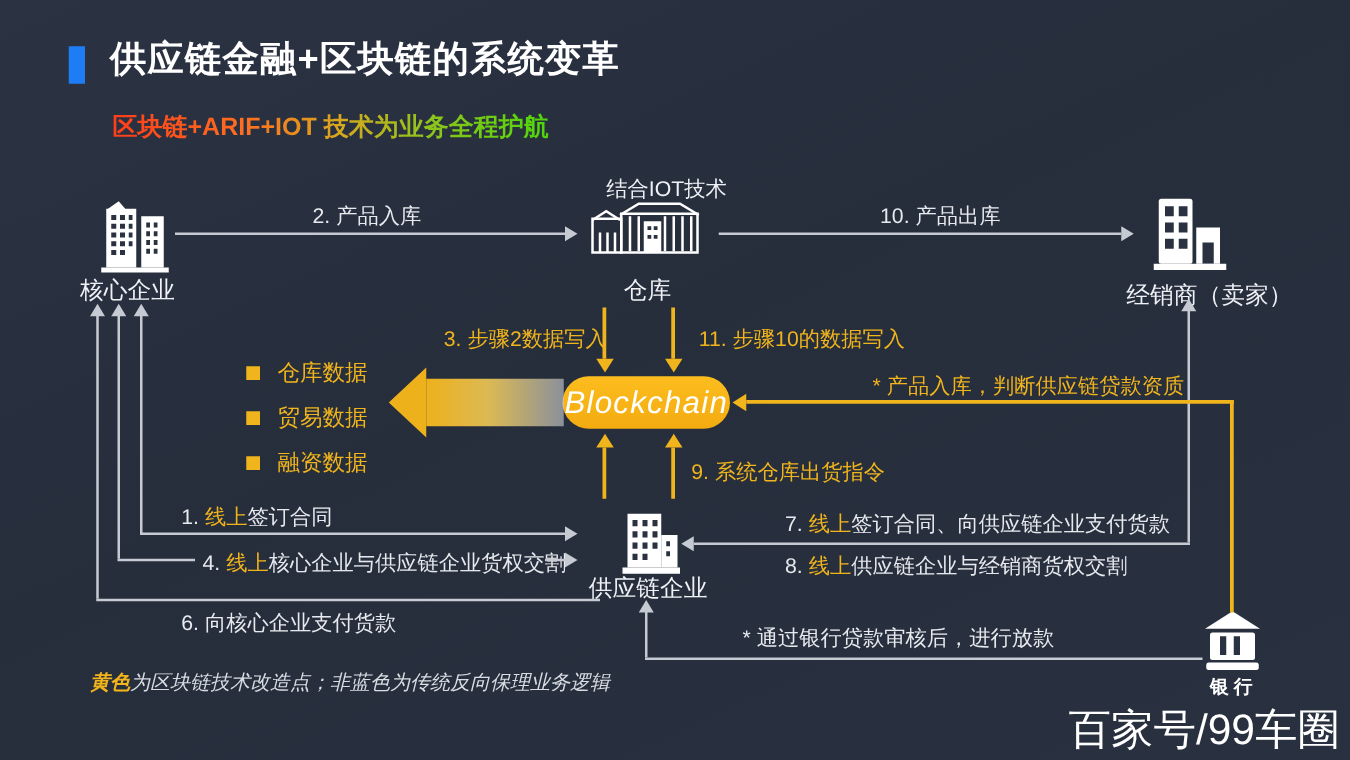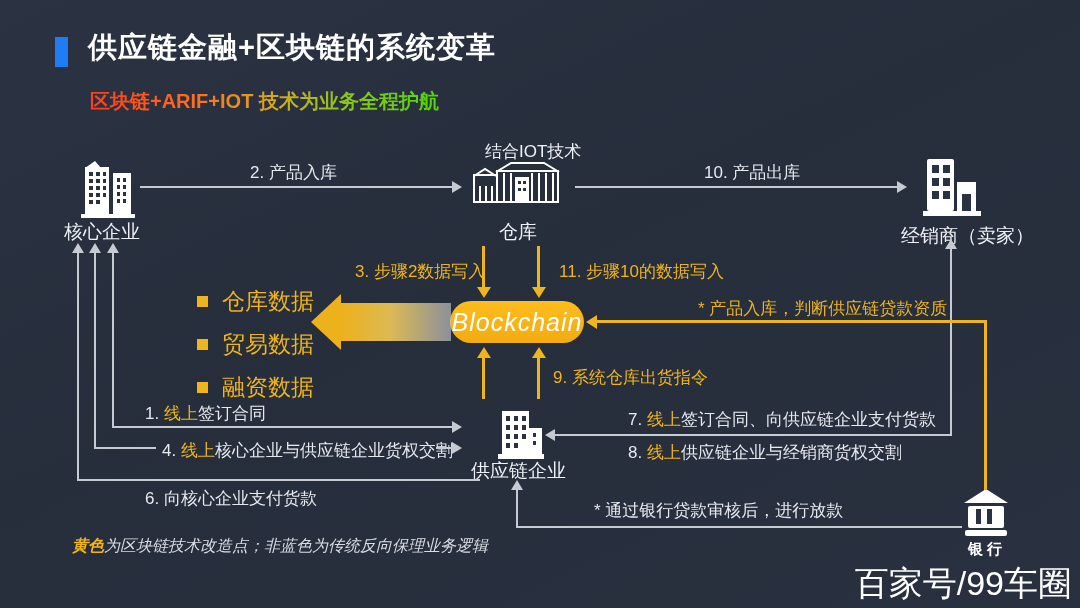--- a/index.html
+++ b/index.html
@@ -44,21 +44,21 @@
   .capsule span{font-style:italic;font-size:25px;color:#ffffff;font-weight:300;letter-spacing:1px;}
   
   .big-arrow-head{position:absolute;left:311px;top:294px;width:0;height:0;
     border-top:28px solid transparent;border-bottom:28px solid transparent;border-right:30px solid #edb11c;}
   .big-arrow-body{position:absolute;left:341px;top:303px;width:110px;height:38px;
     background:linear-gradient(90deg,#edb11c 0%,#dcb954 45%,rgba(201,206,214,0.62) 100%);}
   
   .blist{position:absolute;left:197px;top:286px;display:flex;flex-direction:column;row-gap:12px;}
   .brow{display:flex;align-items:center;column-gap:14px;}
   .bsq{width:11px;height:11px;background:#f0b41c;flex:0 0 auto;}
-  .btxt{font-size:23px;color:#f0b41c;white-space:nowrap;}
+  .btxt{font-size:18px;color:#f0b41c;white-space:nowrap;}
   .footnote{position:absolute;left:72px;top:536px;font-size:16px;font-style:italic;color:#d9dde3;white-space:nowrap;}
   .footnote .hi{font-weight:700;}
   .watermark{position:absolute;right:8px;top:561px;font-size:34px;color:#ffffff;white-space:nowrap;}
   .bank-lbl{position:absolute;font-size:15px;font-weight:700;letter-spacing:4px;color:#ffffff;white-space:nowrap;}
 </style>
 </head>
 <body>
 
 <div id="slide">
 

